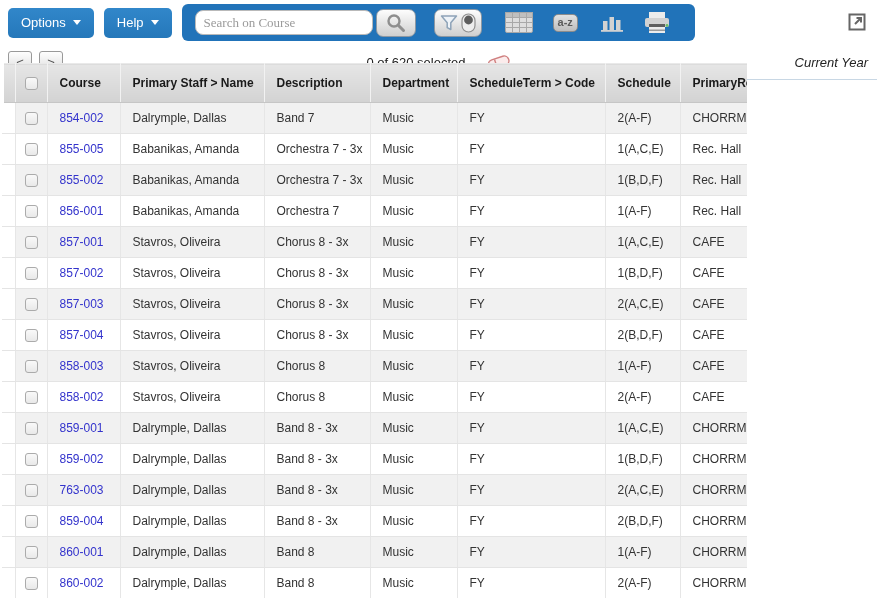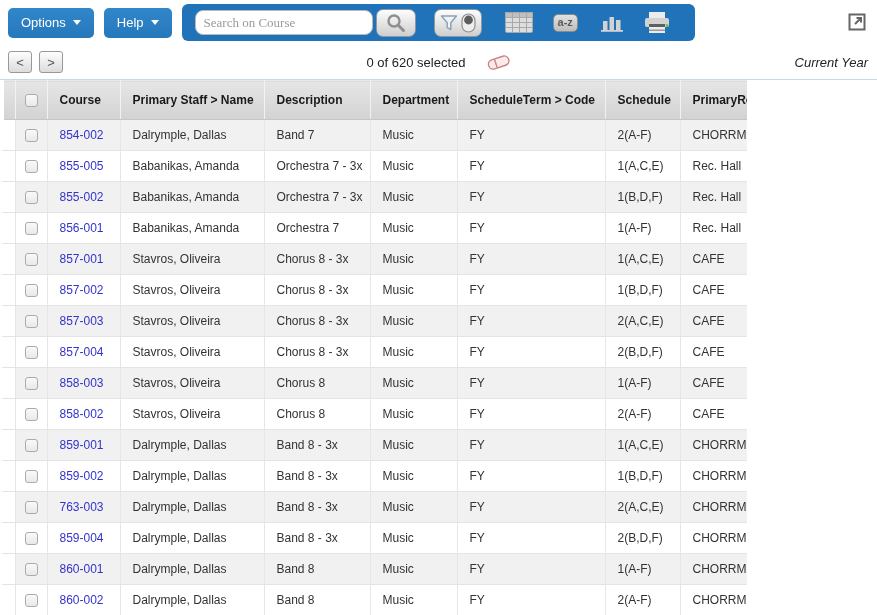--- a/index.html
+++ b/index.html
@@ -61,21 +61,21 @@
     cursor:pointer;box-sizing:content-box;
   }
   .sel-caret{width:0;height:0;border-left:4px solid transparent;border-right:4px solid transparent;border-top:5px solid #111;}
   .status{
     position:absolute;left:50%;transform:translateX(-50%);
     display:flex;align-items:center;gap:20px;font-size:13px;color:#222;
   }
   .eraser{cursor:pointer;line-height:0;}
   .year{margin-left:auto;margin-right:9px;font-style:italic;font-size:13px;color:#222;}
   
-  .table-wrap{position:absolute;top:80px;left:0;width:747px;height:535px;overflow:hidden;}
+  .table-wrap{position:absolute;top:63px;left:0;width:747px;height:535px;overflow:hidden;}
   table{border-collapse:collapse;table-layout:fixed;width:935px;}
   thead th{
     height:39px;background:linear-gradient(#e6e6e6,#d3d3d3);
     border-right:1px solid #f2f2f2;border-bottom:1px solid #c6c6c6;border-top:1px solid #e9e9e9;
     font-weight:bold;font-size:12px;color:#1a1a1a;text-align:left;padding:0 0 0 12px;
     box-sizing:border-box;white-space:nowrap;overflow:hidden;cursor:pointer;
   }
   thead th.gutter{border-left:4px solid #fff;padding:0;cursor:default;}
   thead th.cb{padding:0;text-align:center;cursor:default;}
   tbody td{

